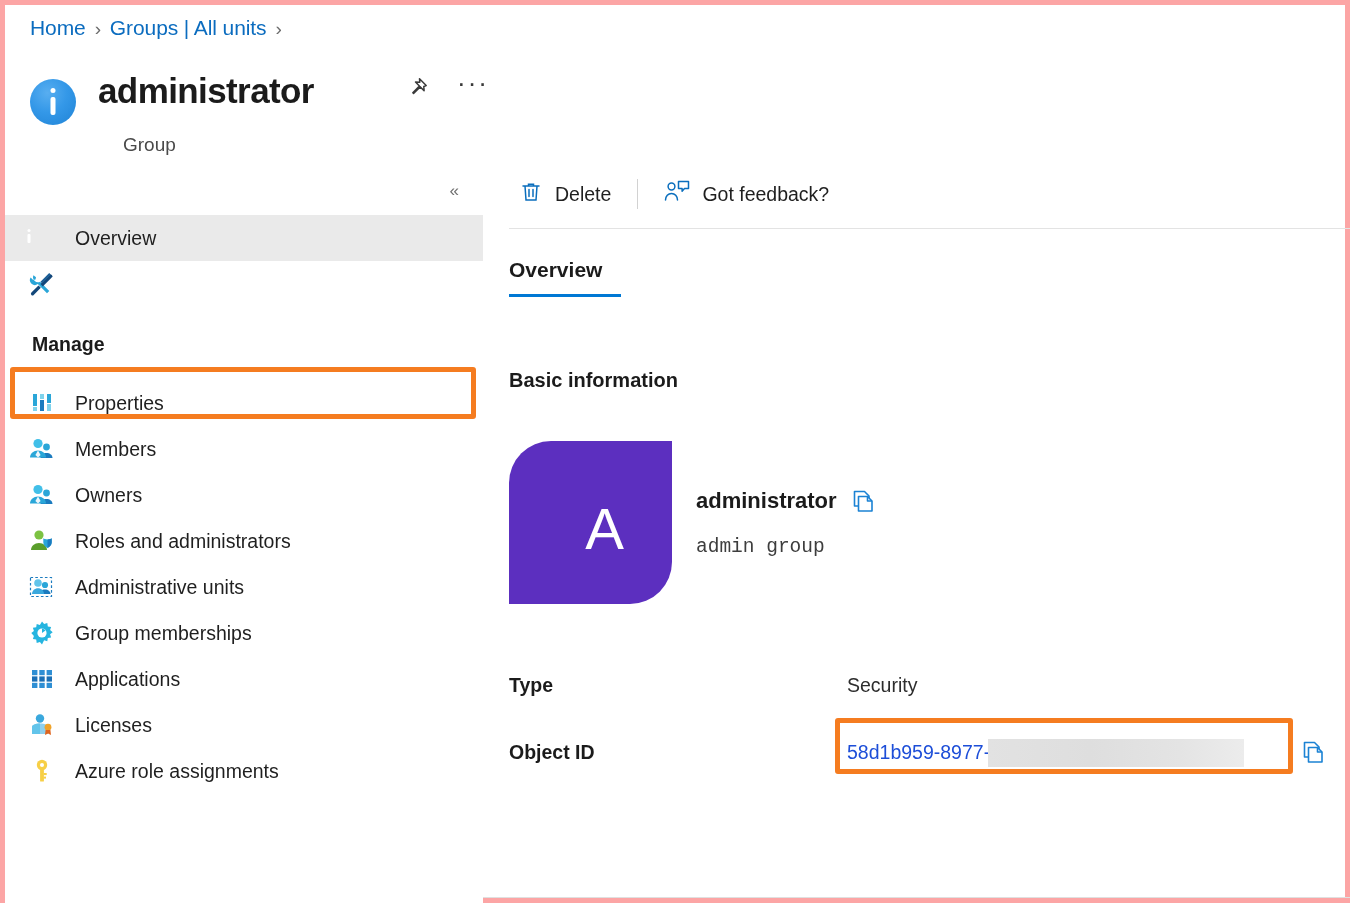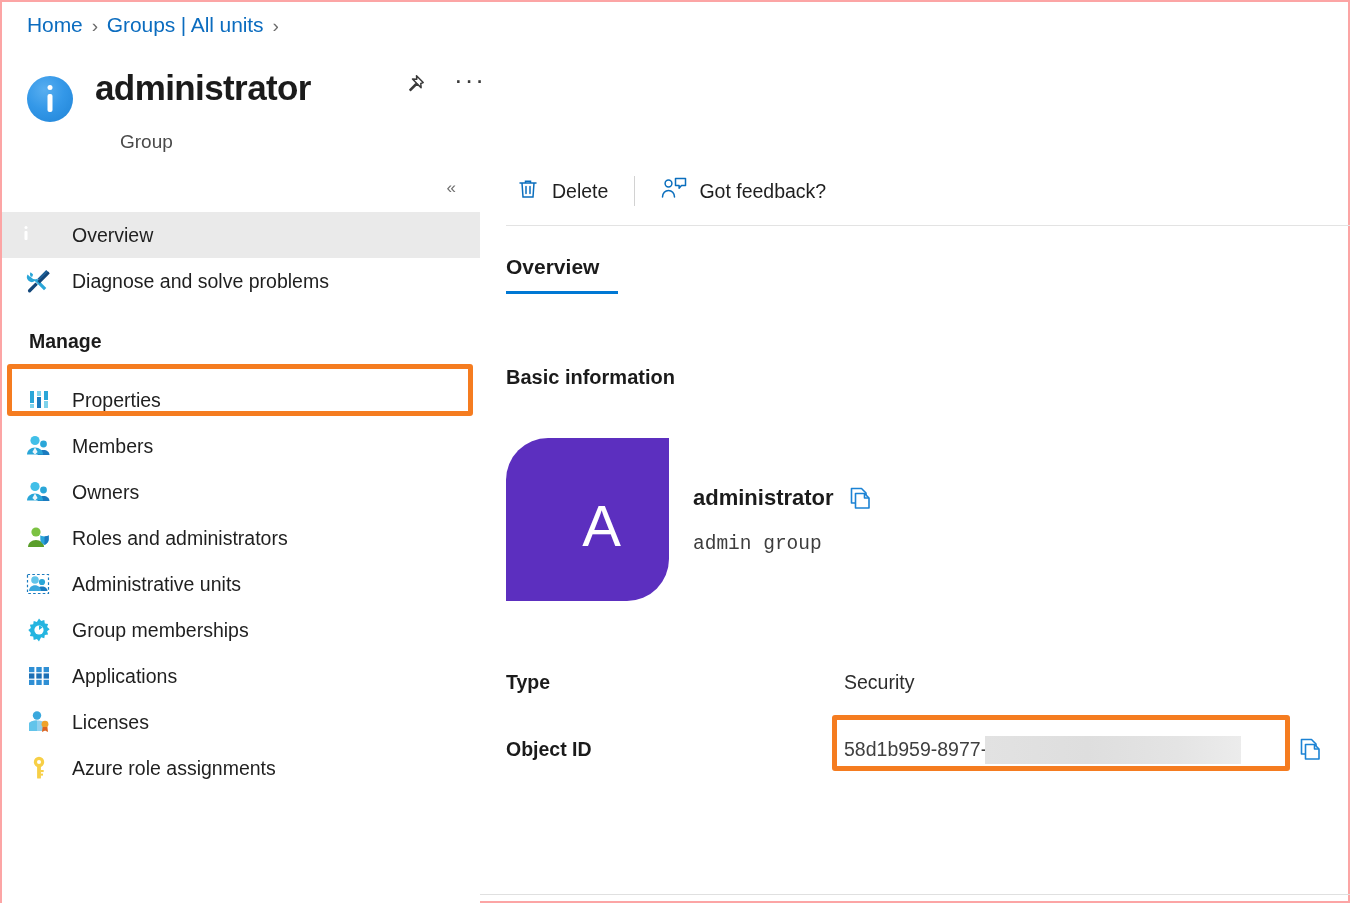--- a/index.html
+++ b/index.html
@@ -7,21 +7,21 @@
     width: 1350px; height: 903px;
     font-family: "Liberation Sans", sans-serif;
     background: #ffffff;
     color: #242424;
     overflow: hidden;
   }
   .page {
     position: relative;
     width: 1350px; height: 903px;
     background: #ffffff;
-    border: 2px solid #fca5a5;
+    border: 5px solid #fca5a5;
   }
 
   
   .breadcrumb {
     position: absolute;
     left: 25px; top: 11px;
     display: flex; align-items: center;
     font-size: 21px;
     letter-spacing: -0.1px;
   }
@@ -174,21 +174,21 @@
   }
   .prop-val { font-size: 19.5px; color: #2d2d2d; }
 
   .objid-wrap { position: relative; display: flex; align-items: center; }
   .objid-hl {
     position: absolute; left: -12px; top: -21px;
     width: 458px; height: 56px;
     border: 5px solid #f57c20; border-radius: 3px;
     pointer-events: none;
   }
-  .objid-text { font-size: 19.5px; color: #404040; white-space: nowrap; }
+  .objid-text { font-size: 19.5px; color: #1d4ed8; white-space: nowrap; }
   .objid-redact {
     display: inline-block; width: 256px; height: 28px;
     background: linear-gradient(90deg,#e2e2e2 0%,#dedede 40%,#e4e4e4 75%,#ececec 100%);
     vertical-align: middle; margin-left: -2px;
   }
   .objid-copy { margin-left: 57px; cursor: pointer; display: flex; }
 
   .copy-ico { display: block; }
   .bottom-rule {
     position: absolute; left: 478px; top: 892px; width: 872px; height: 1px;
@@ -238,21 +238,20 @@
 
       <div class="nav-item">
         <span class="nav-ico">
           <svg width="26" height="26" viewBox="0 0 26 26">
             <path d="M4.5 4.2a5 5 0 006.6 6.6l9.2 9.2-2.3 2.3-9.2-9.2A5 5 0 011.6 6.5l2.6 2.6 2.3-.5.5-2.3z" fill="#2aa6d8"></path>
             <path d="M21.4 3.2l-9.9 9.9 2.3 2.3 9.9-9.9-.9-1.4z" fill="#13477a"></path>
             <path d="M20.2 2.1l-8.7 8.7 1.5 1.5 8.7-8.7-1.5-1.5z" fill="#1b5e96"></path>
             <path d="M2.4 21.6l7.1-7.1 2.3 2.3-7.1 7.1a1.6 1.6 0 01-2.3-2.3z" fill="#13477a"></path>
           </svg>
         </span>
-        <span>Diagnose and solve problems</span>
       </div>
 
       <div class="section-hdr">Manage</div>
       <div class="section-rule"></div>
 
       <div class="nav-item">
         <span class="nav-ico">
           <svg width="26" height="26" viewBox="0 0 26 26">
             <rect x="4" y="4" width="4" height="12" fill="#2aa6d8"></rect>
             <rect x="4" y="17" width="4" height="4" fill="#7fd3ec"></rect>

